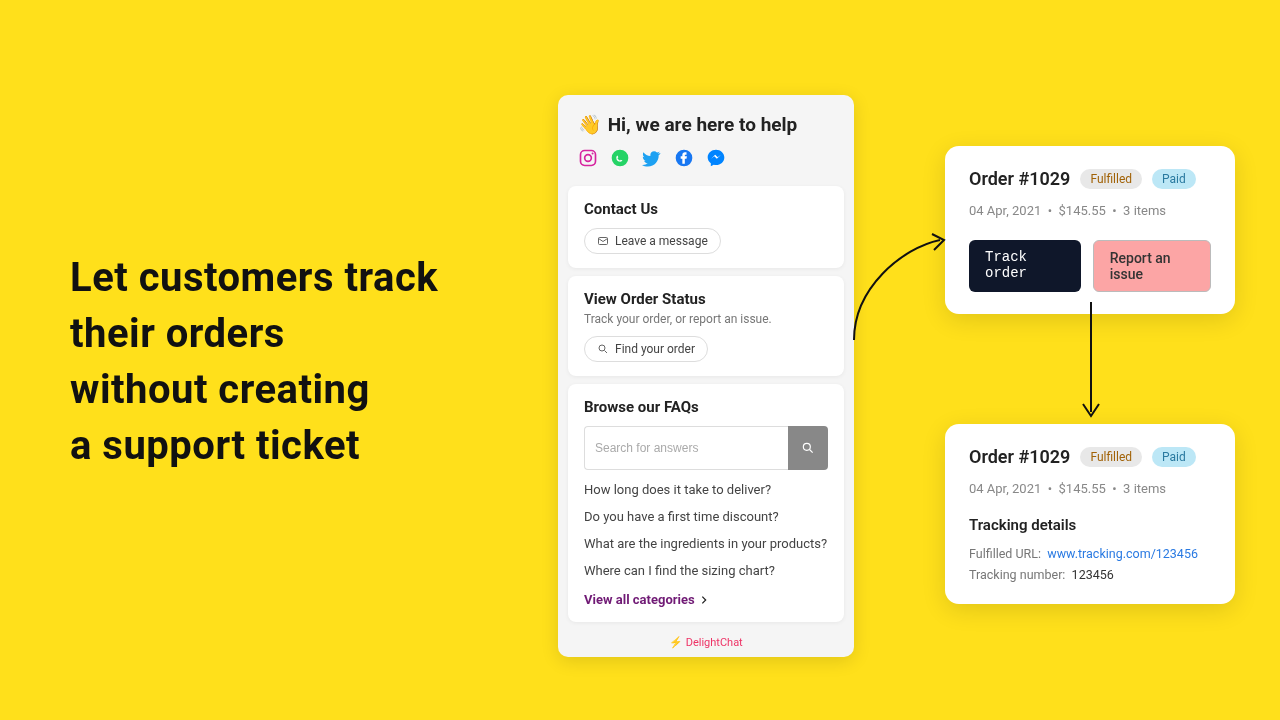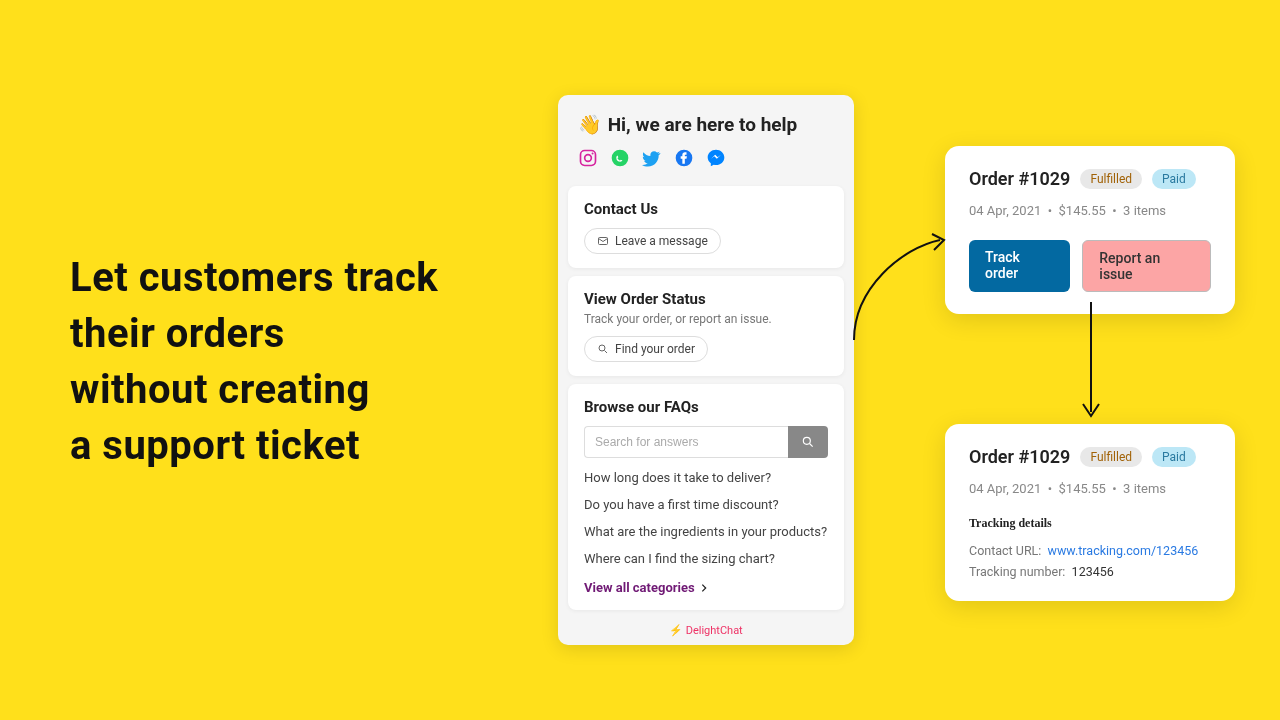--- a/index.html
+++ b/index.html
@@ -77,21 +77,21 @@
     margin-top: 10px;
     cursor: pointer;
     background: #fff;
     text-align: right;
   }
   .pill-btn svg { width: 12px; height: 12px; }
 
   .search-row {
     display: flex;
     margin-top: 10px;
-    height: 32px;
+    height: 44px;
   }
   .search-row input {
     flex: 1;
     border: 1px solid #ddd;
     border-right: none;
     border-radius: 4px 0 0 4px;
     padding: 0 10px;
     font-size: 12px;
     color: #444;
   }
@@ -150,25 +150,25 @@
   .badge-blue { background: #bce7f6; color: #2a7aa0; }
   .oc-meta { font-size: 13px; color: #888; margin-top: 14px; }
   .oc-actions { display:flex; gap:12px; margin-top:22px; }
   .btn {
     font-size: 14px;
     border-radius: 6px;
     padding: 9px 16px;
     cursor: pointer;
     font-weight: 500;
   }
-  .btn-dark { background:#0369a1; color:#fff; }
+  .btn-dark { background:#0f172a; color:#fff;font-family:Liberation Mono, monospace; }
   .btn-outline { background:#fca5a5; color:#333; border:1px solid #bbb; }
 
   .track-sec { margin-top: 20px; }
-  .track-sec h4 { font-size: 12px; font-weight: 600; color: #222; margin-bottom: 12px; font-family: Liberation Serif, serif; }
+  .track-sec h4 { font-size: 15px; font-weight: 600; color: #222; margin-bottom: 12px; }
   .trow { font-size: 12.5px; color: #777; margin-top: 6px; }
   .trow .val { color: #333; }
   .trow .link { color: #2a7ae2; }
 
   
   .arrow {
     position: absolute;
     stroke: #111;
     fill: none;
     stroke-width: 2;
@@ -304,21 +304,21 @@
   <div class="oc-meta">
     <span>04 Apr, 2021</span>
     &nbsp;•&nbsp;
     <span>$145.55</span>
     &nbsp;•&nbsp;
     <span>3 items</span>
   </div>
   <div class="track-sec">
     <h4>Tracking details</h4>
     <div class="trow">
-      <span>Contact URL:</span>
+      <span>Fulfilled URL:</span>
       &nbsp;<span class="link">www.tracking.com/123456</span>
     </div>
     <div class="trow">
       <span>Tracking number:</span>
       &nbsp;<span class="val">123456</span>
     </div>
   </div>
 </div>
 
 <svg class="arrow" style="left:852px; top:228px;" width="100" height="120">

